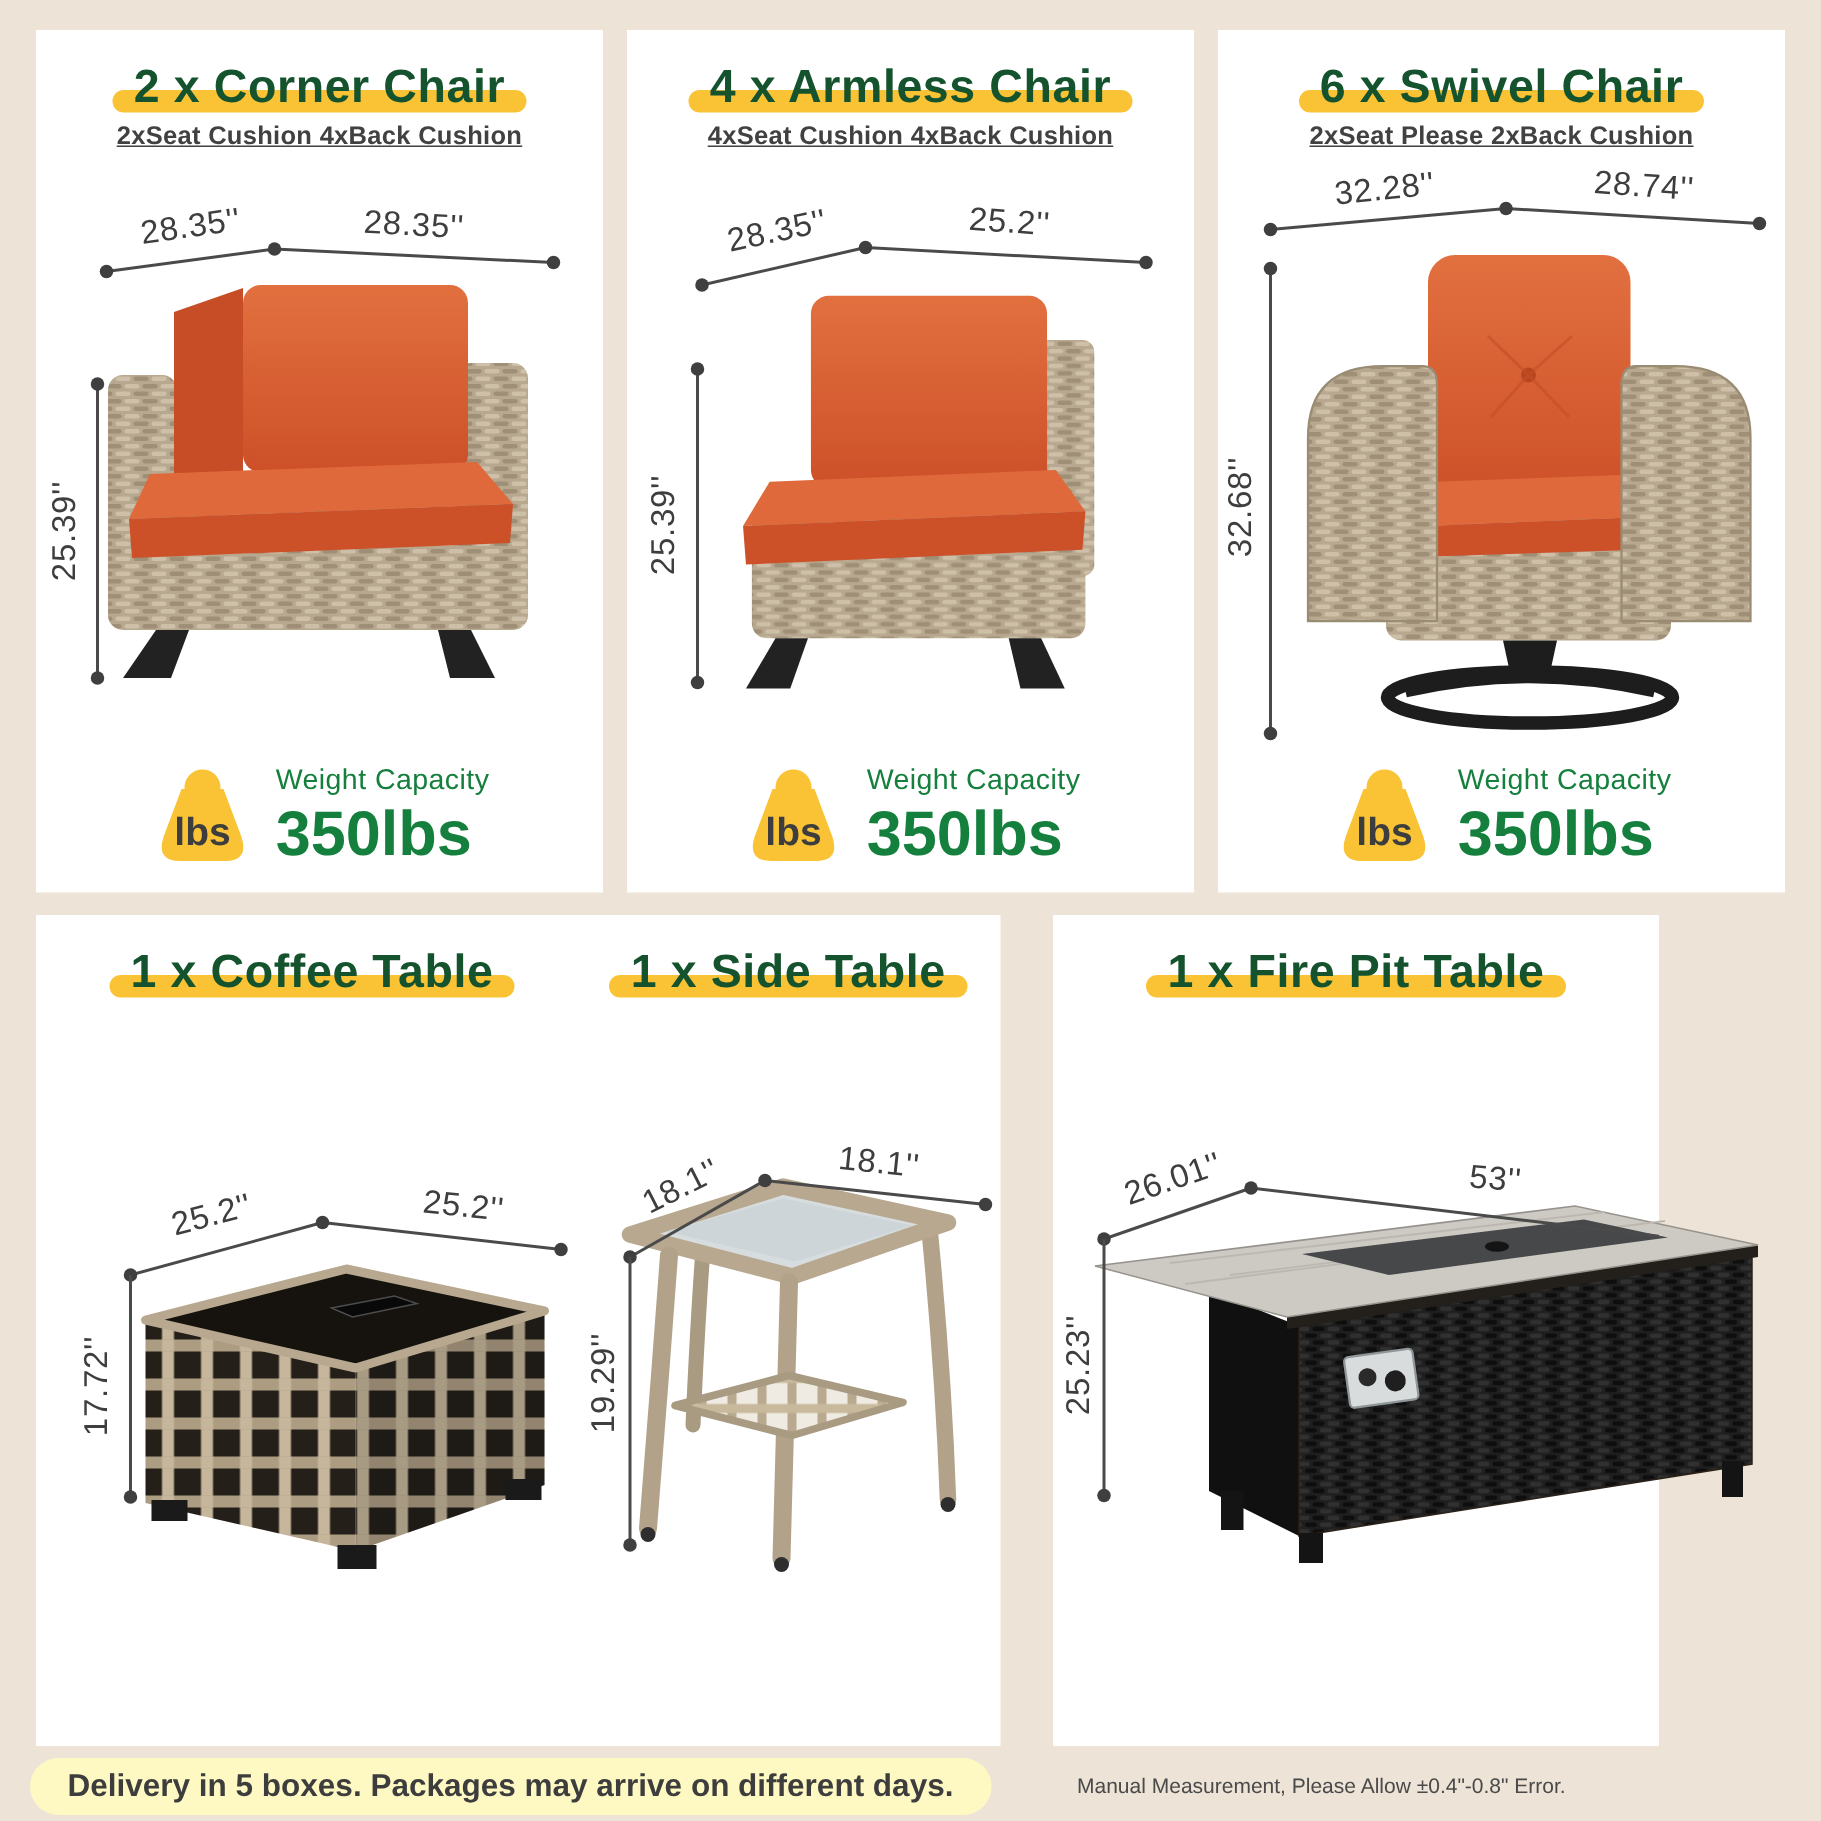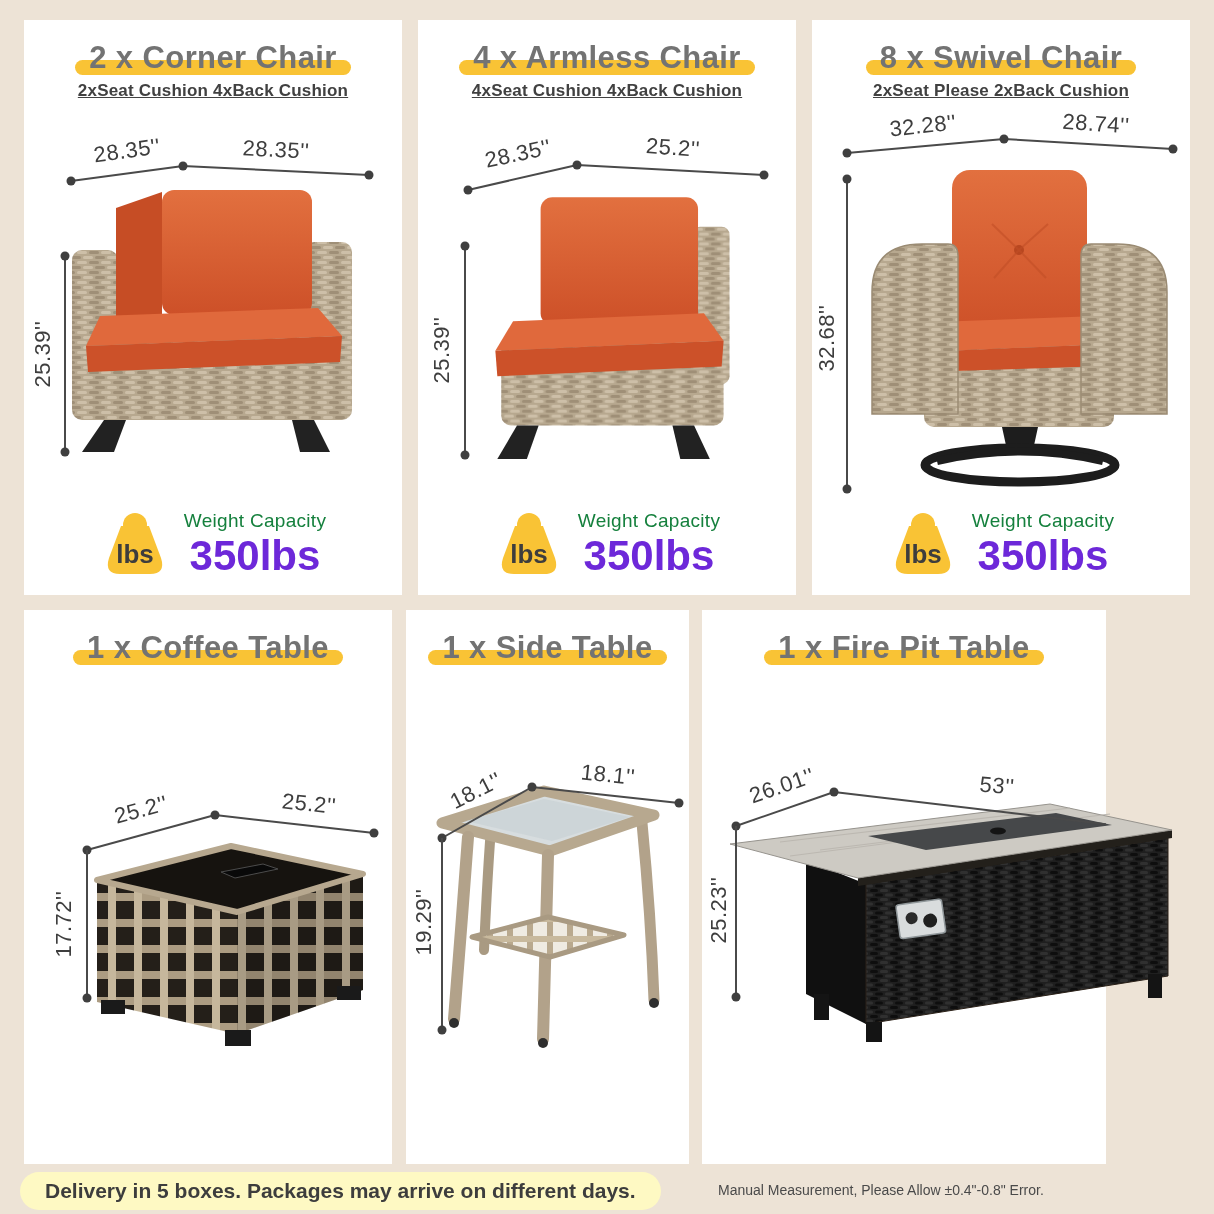--- a/index.html
+++ b/index.html
@@ -7,43 +7,43 @@
     width:1214px;height:1214px;position:relative;overflow:hidden;
     background:#EDE3D6;
     font-family:"Liberation Sans",sans-serif;
     color:#3D3D3D;
   }
   .panel{position:absolute;background:#FFFFFF;}
   .row-top{top:20px;height:575px;width:378px;}
   #p0{left:24px;} #p1{left:418px;} #p2{left:812px;}
   .row-bot{top:610px;height:554px;}
   #p3{left:24px;width:368px;}
-  #p4{left:406px;width:283px;}
+  #p4{left:384px;width:283px;}
   #p5{left:702px;width:404px;}
 
   .thead{text-align:center;padding-top:20px;position:relative;z-index:3;}
   .twrap{display:inline-block;position:relative;}
   .hl{position:absolute;left:-14px;right:-14px;bottom:1px;height:15px;background:#F9C335;border-radius:8px;z-index:0;}
-  .ptitle{position:relative;z-index:1;margin:0;font-size:31px;font-weight:bold;color:#737373;letter-spacing:.4px;line-height:1.15;}
+  .ptitle{position:relative;z-index:1;margin:0;font-size:31px;font-weight:bold;color:#14532d;letter-spacing:.4px;line-height:1.15;}
   .sub{margin-top:5px;font-size:17px;font-weight:bold;color:#414141;letter-spacing:.2px;text-decoration:underline;}
 
   .dims{position:absolute;left:0;top:0;width:100%;height:100%;pointer-events:none;z-index:2;}
   .dims line{stroke:#4A4A4A;stroke-width:2;}
   .dims circle{fill:#3F3F3F;}
 
   .dlabel{
     position:absolute;z-index:2;font-size:22px;color:#3E3E3E;white-space:nowrap;
     transform:translate(-50%,-50%) rotate(var(--r,0deg));
     letter-spacing:.5px;
   }
   .furn{position:absolute;z-index:1;}
 
   .weight{position:absolute;left:0;right:0;bottom:18px;display:flex;align-items:center;justify-content:center;gap:14px;z-index:2;}
   .wcap{font-size:19px;color:#15803d;letter-spacing:.3px;}
-  .wval{font-size:42px;font-weight:bold;color:#6d28d9;line-height:1;margin-top:3px;text-align:center;}
+  .wval{font-size:42px;font-weight:bold;color:#15803d;line-height:1;margin-top:3px;}
 
   .pill{
     position:absolute;left:20px;top:1172px;height:38px;background:#fef9c3;border-radius:20px;
     display:flex;align-items:center;padding:0 25px;font-size:21px;font-weight:bold;color:#3D3D3D;z-index:4;white-space:nowrap;
   }
   .mnote{position:absolute;left:718px;top:1182px;font-size:14px;color:#4A4A4A;z-index:4;white-space:nowrap;}
 </style>
 </head>
 <body>
 
@@ -168,21 +168,21 @@
       <div class="wcap">Weight Capacity</div>
       <div class="wval">350lbs</div>
     </div>
   </div>
 </div>
 
 <div class="panel row-top" id="p2">
   <div class="thead">
     <div class="twrap">
       <div class="hl"></div>
-      <h2 class="ptitle">8 x Swivel Chair</h2>
+      <h2 class="ptitle">6 x Swivel Chair</h2>
     </div>
     <div class="sub">2xSeat Please 2xBack Cushion</div>
   </div>
   <svg class="dims">
     <line x1="35" y1="133" x2="192" y2="119"></line>
       <line x1="192" y1="119" x2="361" y2="129"></line>
     <circle cx="35" cy="133" r="4.5"></circle>
       <circle cx="192" cy="119" r="4.5"></circle>
       <circle cx="361" cy="129" r="4.5"></circle>
     <line x1="35" y1="159" x2="35" y2="469"></line>

